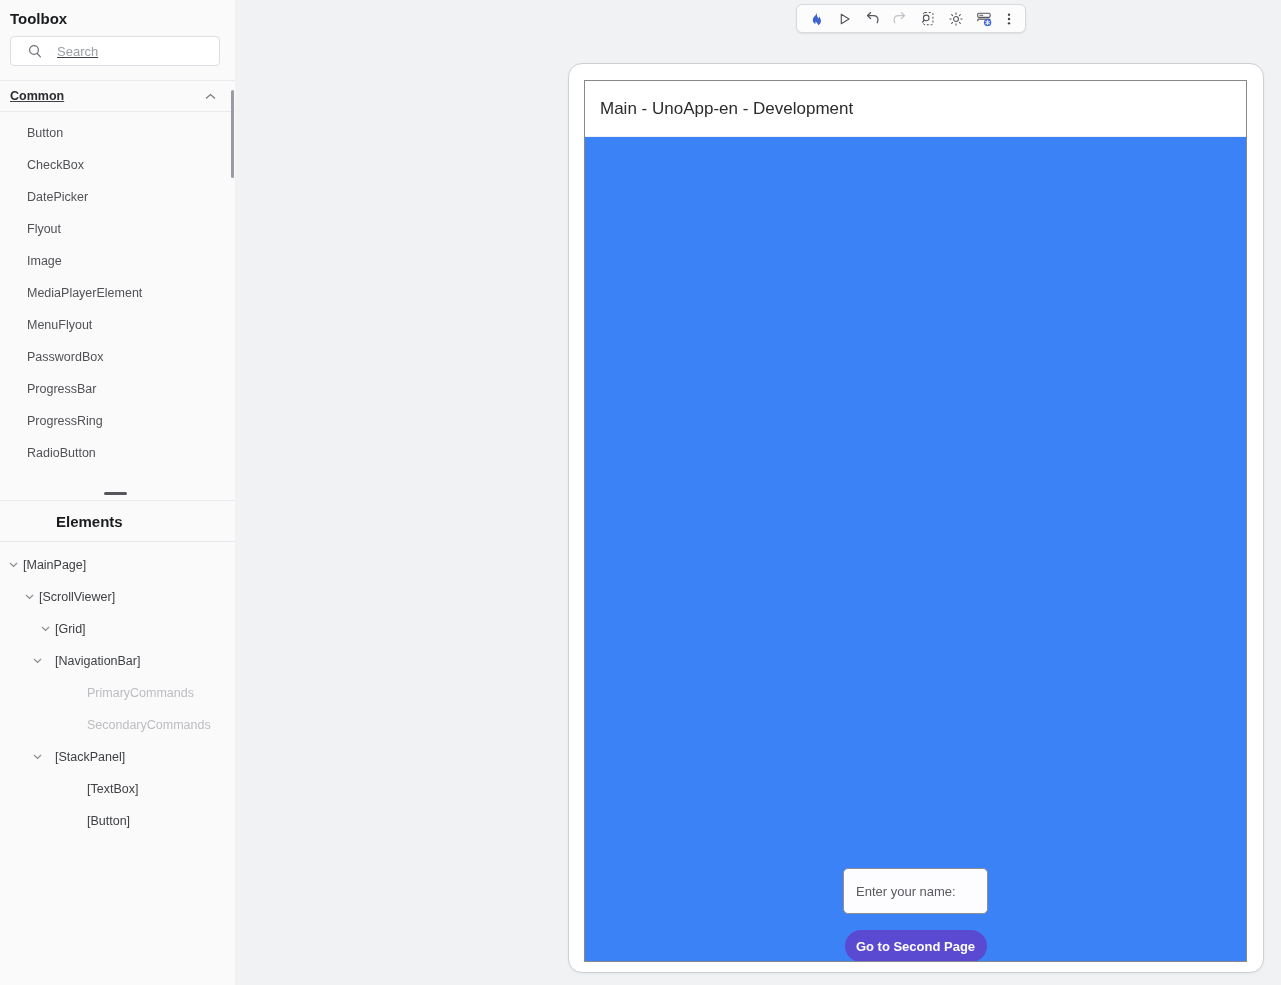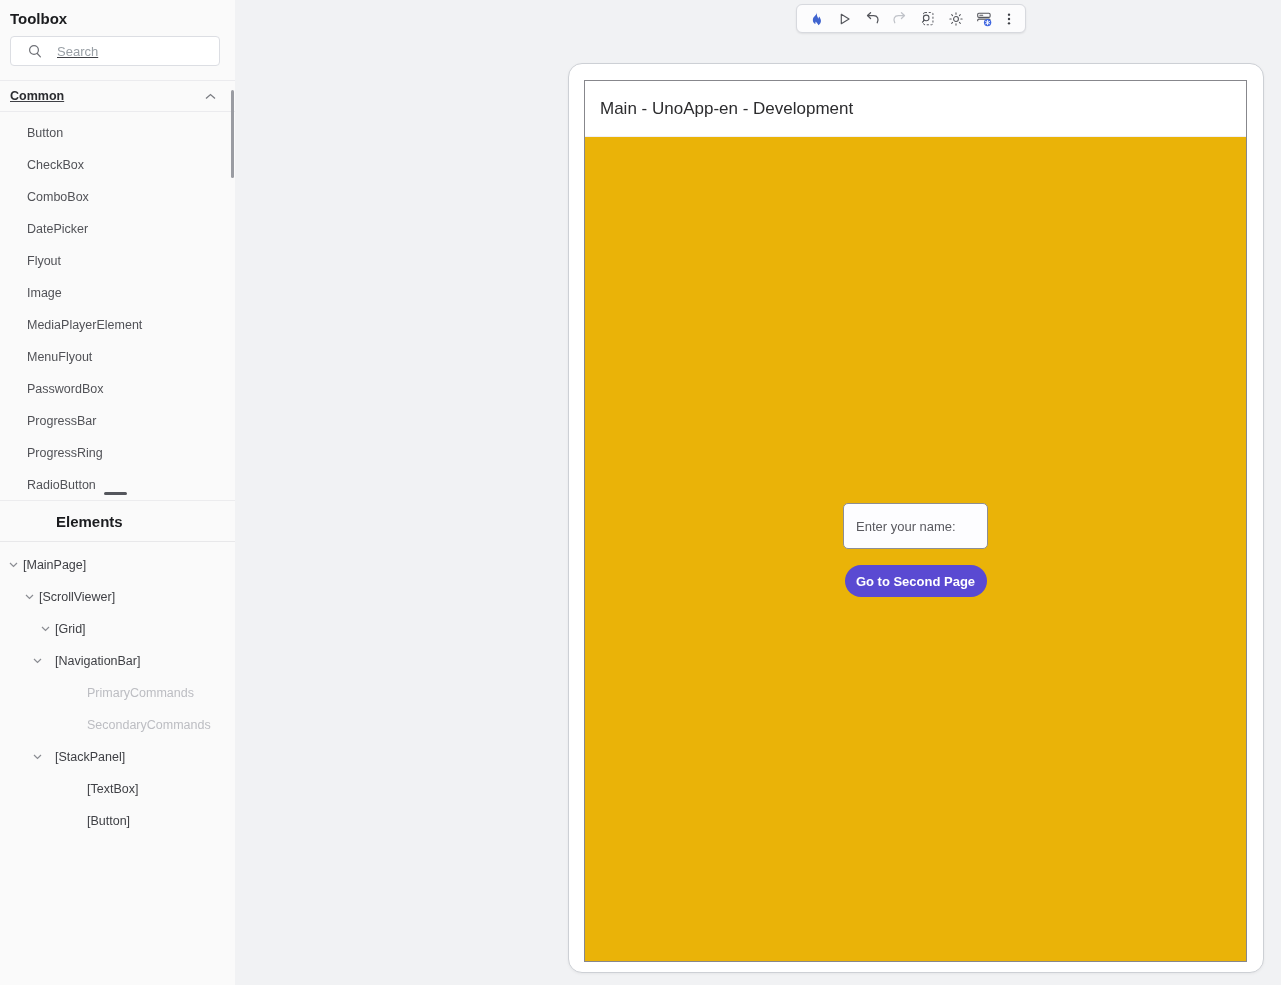--- a/index.html
+++ b/index.html
@@ -92,31 +92,31 @@
   .tbtn.narrow { width:22px; }
 
   
   .device {
     position:absolute; left:568px; top:63px; width:696px; height:910px;
     background:#ffffff; border:1px solid #cdd0d5; border-radius:14px;
     box-shadow:0 1px 3px rgba(0,0,0,.05);
   }
   .appwin {
     position:absolute; left:15px; top:16px; width:663px; height:882px;
-    border:1px solid #87878c; background:#eab308; overflow:hidden;
+    border:1px solid #87878c; background:#3b82f6; overflow:hidden;
   }
   .apphdr {
     position:absolute; left:0; top:0; width:100%; height:56px;
     background:#ffffff; border-bottom:1px solid #f0f0f5;
     display:flex; align-items:center; padding-left:15px;
   }
   .apphdr .title { font-size:17px; color:#2c2c2e; }
   .appcontent {
     position:absolute; left:0; top:57px; width:100%; height:824px;
-    display:flex; flex-direction:column; align-items:center; justify-content:center;
+    display:flex; flex-direction:column; align-items:center; justify-content:flex-end;
   }
   .name-box {
     width:145px; height:46px;
     border:1px solid #8e8e93; border-radius:5px; background:#fdfdff;
     font-family:"Liberation Sans", sans-serif;
     font-size:13px; color:#3f4045; padding:0 12px; outline:none;
   }
   .name-box::placeholder { color:#5a5a60; }
   .nav-btn {
     margin-top:16px; width:142px; height:32px; border:none; border-radius:16px;
@@ -142,21 +142,20 @@
   <div class="common-hdr">
     <span class="lbl">Common</span>
     <svg width="13" height="9" viewBox="0 0 13 9">
       <path d="M2 6.5 6.5 2.5 11 6.5" fill="none" stroke="#7a7c82" stroke-width="1.3"></path>
     </svg>
   </div>
 
   <div class="toolbox-list">
     <div class="tb-item">Button</div>
     <div class="tb-item">CheckBox</div>
-    <div class="tb-item">ComboBox</div>
     <div class="tb-item">DatePicker</div>
     <div class="tb-item">Flyout</div>
     <div class="tb-item">Image</div>
     <div class="tb-item">MediaPlayerElement</div>
     <div class="tb-item">MenuFlyout</div>
     <div class="tb-item">PasswordBox</div>
     <div class="tb-item">ProgressBar</div>
     <div class="tb-item">ProgressRing</div>
     <div class="tb-item">RadioButton</div>
   </div>

